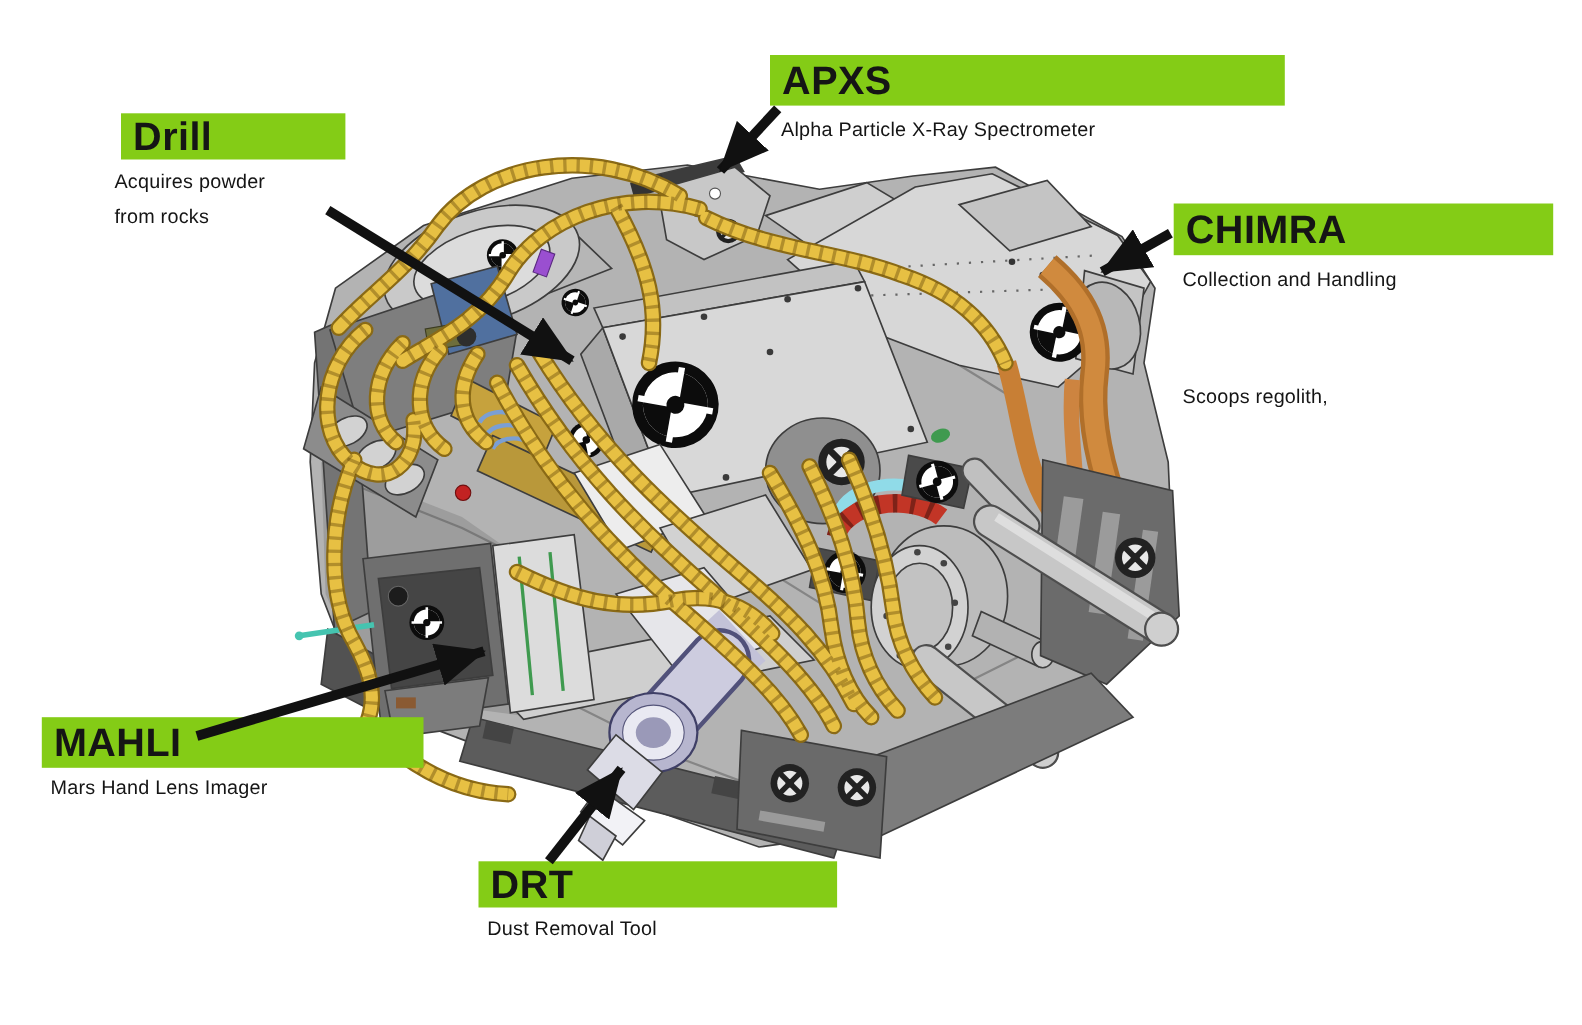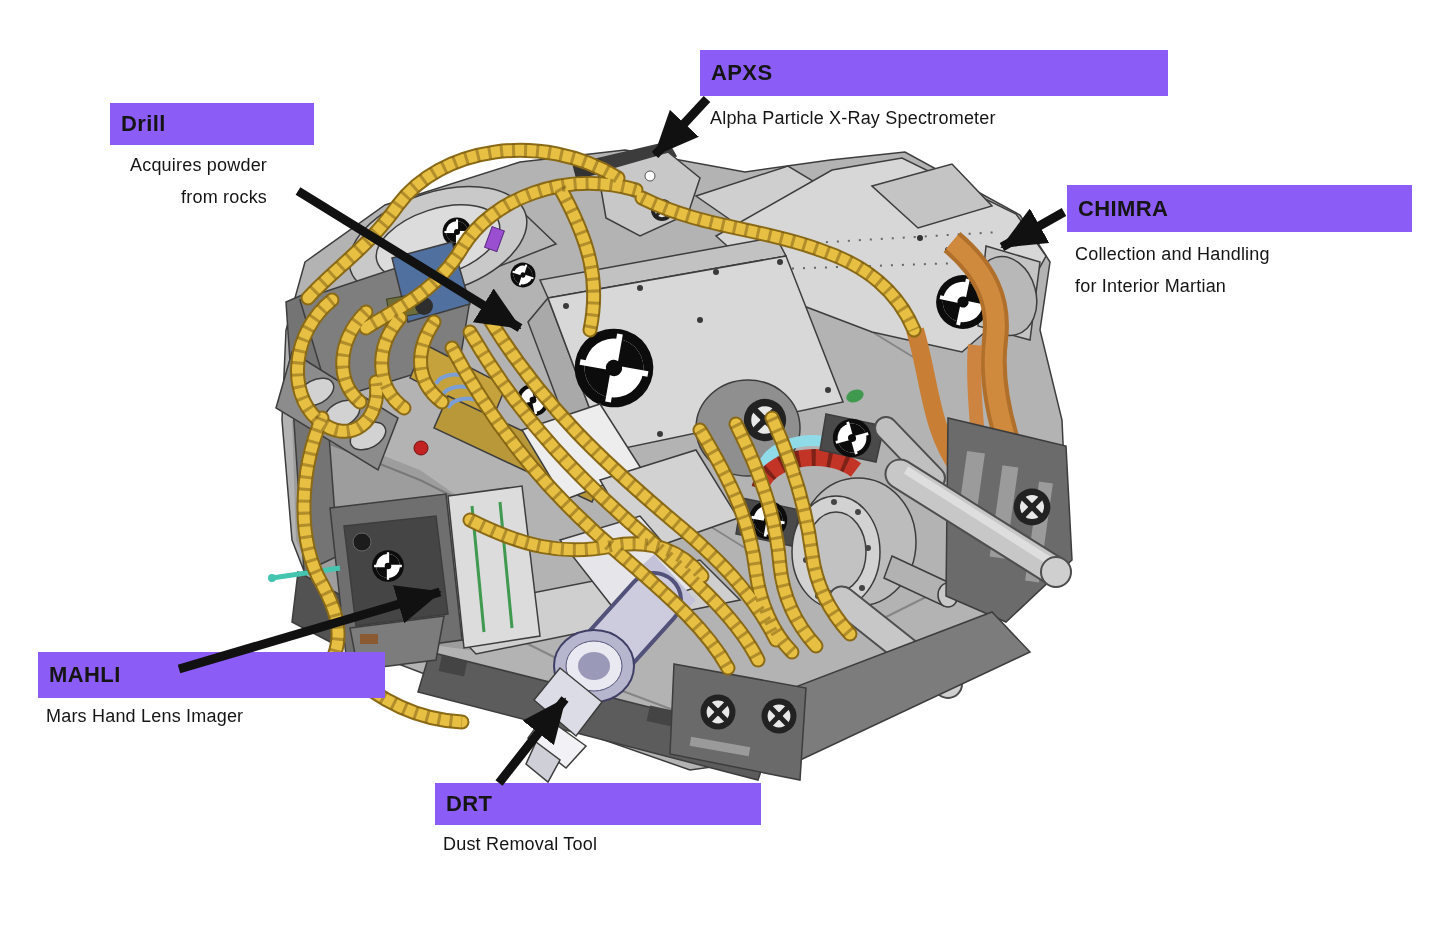--- a/index.html
+++ b/index.html
@@ -1,19 +1,19 @@
 <!DOCTYPE html>
 <html><head>
 <meta charset="utf-8">
 <style>
   html,body{margin:0;padding:0;background:#fff;}
   .stage{position:relative;width:1438px;height:932px;background:#ffffff;overflow:hidden;
          font-family:"Liberation Sans",sans-serif;color:#151515;}
   .stage svg{position:absolute;left:0;top:0;}
-  .callout-title{position:absolute;background:#8b5cf6;font-weight:bold;font-size:22px;
+  .callout-title{position:absolute;background:#84cc16;font-weight:bold;font-size:36px;
          letter-spacing:.4px;display:flex;align-items:center;padding-left:11px;box-sizing:border-box;}
   .callout-desc{position:absolute;font-size:18px;line-height:32px;letter-spacing:.2px;}
   .cable-out{fill:none;stroke:#8a6a16;stroke-width:15;stroke-linecap:round;}
   .cable-in{fill:none;stroke:#e7c043;stroke-width:11;stroke-linecap:round;}
   .cable-tick{fill:none;stroke:rgba(90,60,5,.38);stroke-width:12;stroke-dasharray:3 9;}
   .mech{stroke:#3d3d3d;stroke-width:1.5;}
   .arrow{stroke:#111;stroke-width:9;}
 </style>
 </head>
 <body>
@@ -311,40 +311,40 @@
     <use href="#cb13" class="cable-tick"></use>
         <use href="#cb14" class="cable-tick"></use>
         <use href="#cb15" class="cable-tick"></use>
     <use href="#cb16" class="cable-tick"></use>
         <use href="#cb17" class="cable-tick"></use>
   </g>
 </svg>
 
 <div>
   <div class="callout-title" style="left:110px;top:103px;width:204px;height:42px;">Drill</div>
-  <div class="callout-desc" style="left:130px;top:149px;text-align:right;">
+  <div class="callout-desc" style="left:104px;top:149px;">
     <div>Acquires powder</div>
     <div>from rocks</div>
   </div>
 </div>
 
 <div>
   <div class="callout-title" style="left:700px;top:50px;width:468px;height:46px;">APXS</div>
   <div class="callout-desc" style="left:710px;top:102px;">
     <div>Alpha Particle X-Ray Spectrometer</div>
   </div>
 </div>
 
 <div>
   <div class="callout-title" style="left:1067px;top:185px;width:345px;height:47px;">CHIMRA</div>
   <div class="callout-desc" style="left:1075px;top:238px;">
     <div>Collection and Handling</div>
-    <div>for Interior Martian</div>
   </div>
   <div class="callout-desc" style="left:1075px;top:344px;">
+    <div>Scoops regolith,</div>
   </div>
 </div>
 
 <div>
   <div class="callout-title" style="left:38px;top:652px;width:347px;height:46px;">MAHLI</div>
   <div class="callout-desc" style="left:46px;top:700px;">
     <div>Mars Hand Lens Imager</div>
   </div>
 </div>
 

